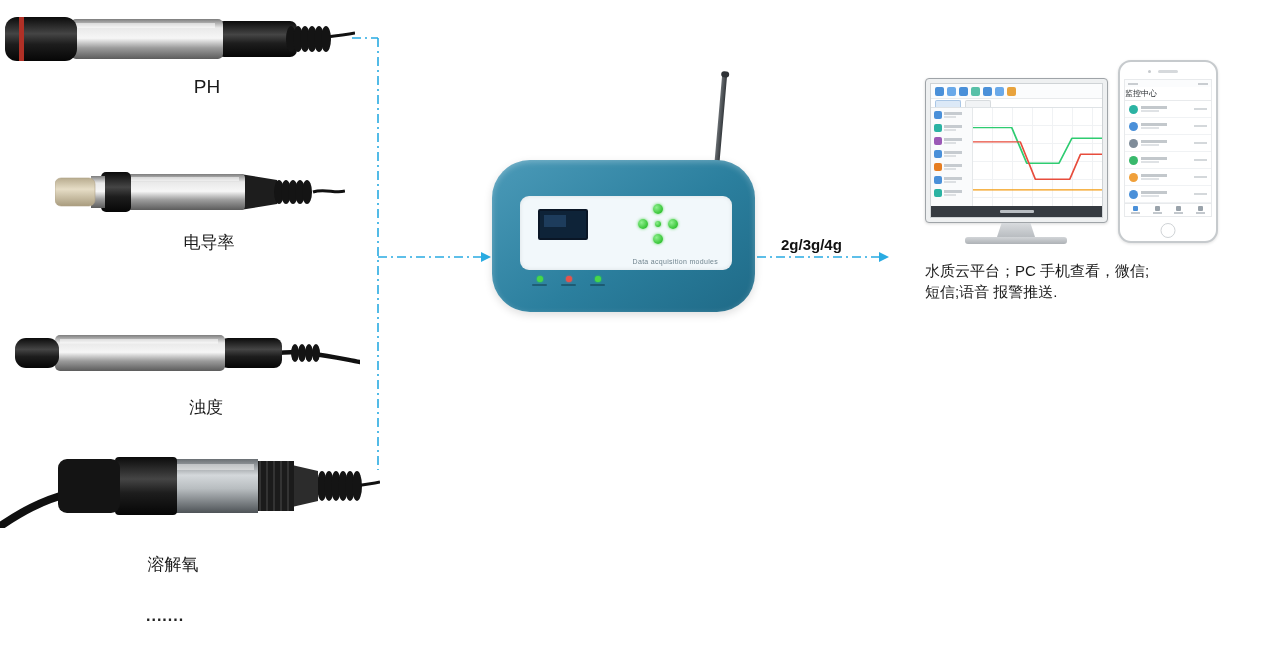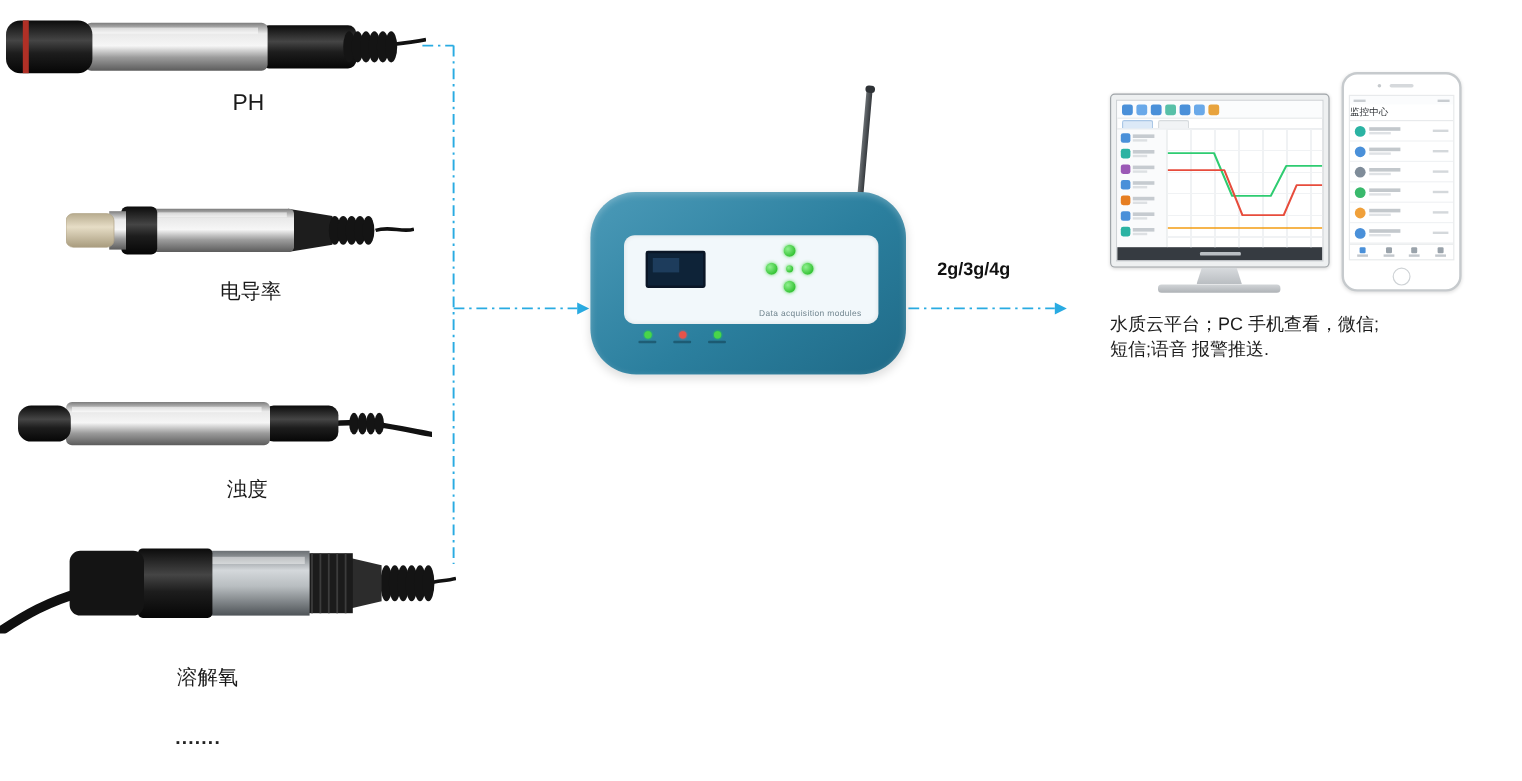--- a/index.html
+++ b/index.html
@@ -20,21 +20,21 @@
   .lbl-cond { left: 164px; top: 231px; }
   .lbl-turb { left: 161px; top: 396px; }
   .lbl-do   { left: 128px; top: 553px; }
   .lbl-more { left: 146px; top: 607px; width: auto; text-align: left; font-weight: bold; font-size: 16px; letter-spacing: 1px; color:#222; }
 
   
   .connectors { position: absolute; left: 0; top: 0; width: 1268px; height: 651px; pointer-events: none; }
   .conn { stroke: var(--connector, #29abe2); fill: none; stroke-width: 1.6; stroke-dasharray: 9 4 2 4; }
   .conn-arrow { fill: var(--connector, #29abe2); stroke: none; }
 
-  .link-label { position: absolute; left: 781px; top: 216px; font-size: 15px; font-weight: bold; color: #111; }
+  .link-label { position: absolute; left: 781px; top: 236px; font-size: 15px; font-weight: bold; color: #111; }
 
   
   .module { position: absolute; left: 492px; top: 160px; width: 263px; height: 152px;
     background: linear-gradient(145deg, var(--module-body-light, #4b9ab8) 0%, var(--module-body, #2b7f9e) 55%, #1f6a87 100%);
     border-radius: 38px;
     box-shadow: inset 0 2px 6px rgba(255,255,255,.28), 0 3px 8px rgba(0,0,0,.13); }
   .antenna { position: absolute; left: 714px; top: 74px; width: 5px; height: 94px;
     background: linear-gradient(90deg, #6a6f73, #34383c); border-radius: 3px;
     transform: rotate(5deg); transform-origin: bottom center; }
   .antenna::after { content: ""; position: absolute; top: -3px; left: -1.5px; width: 8px; height: 6px;

